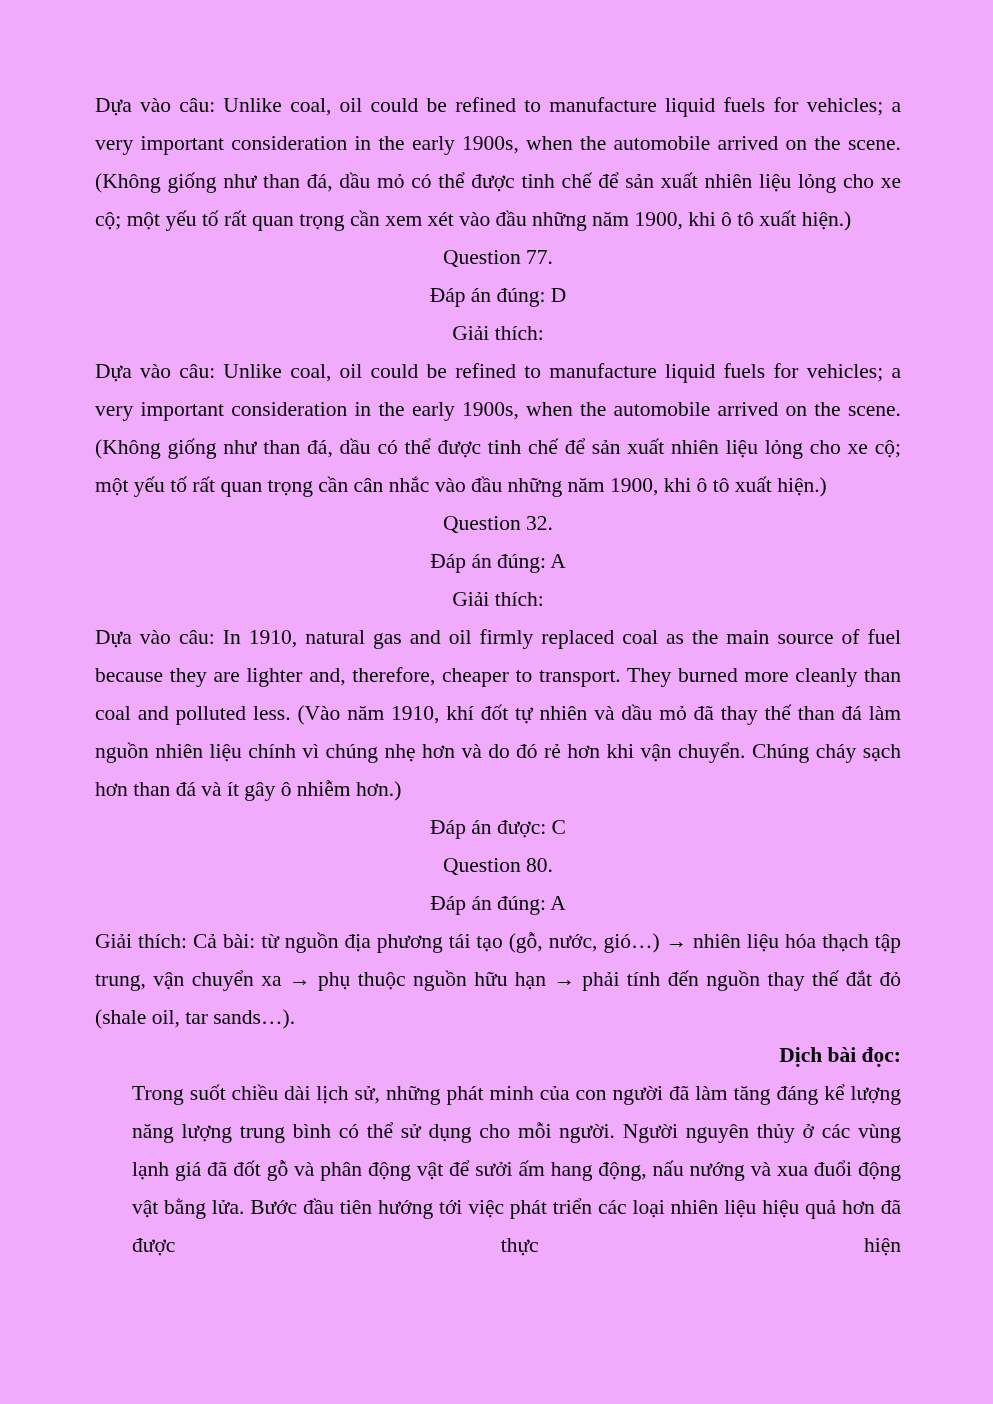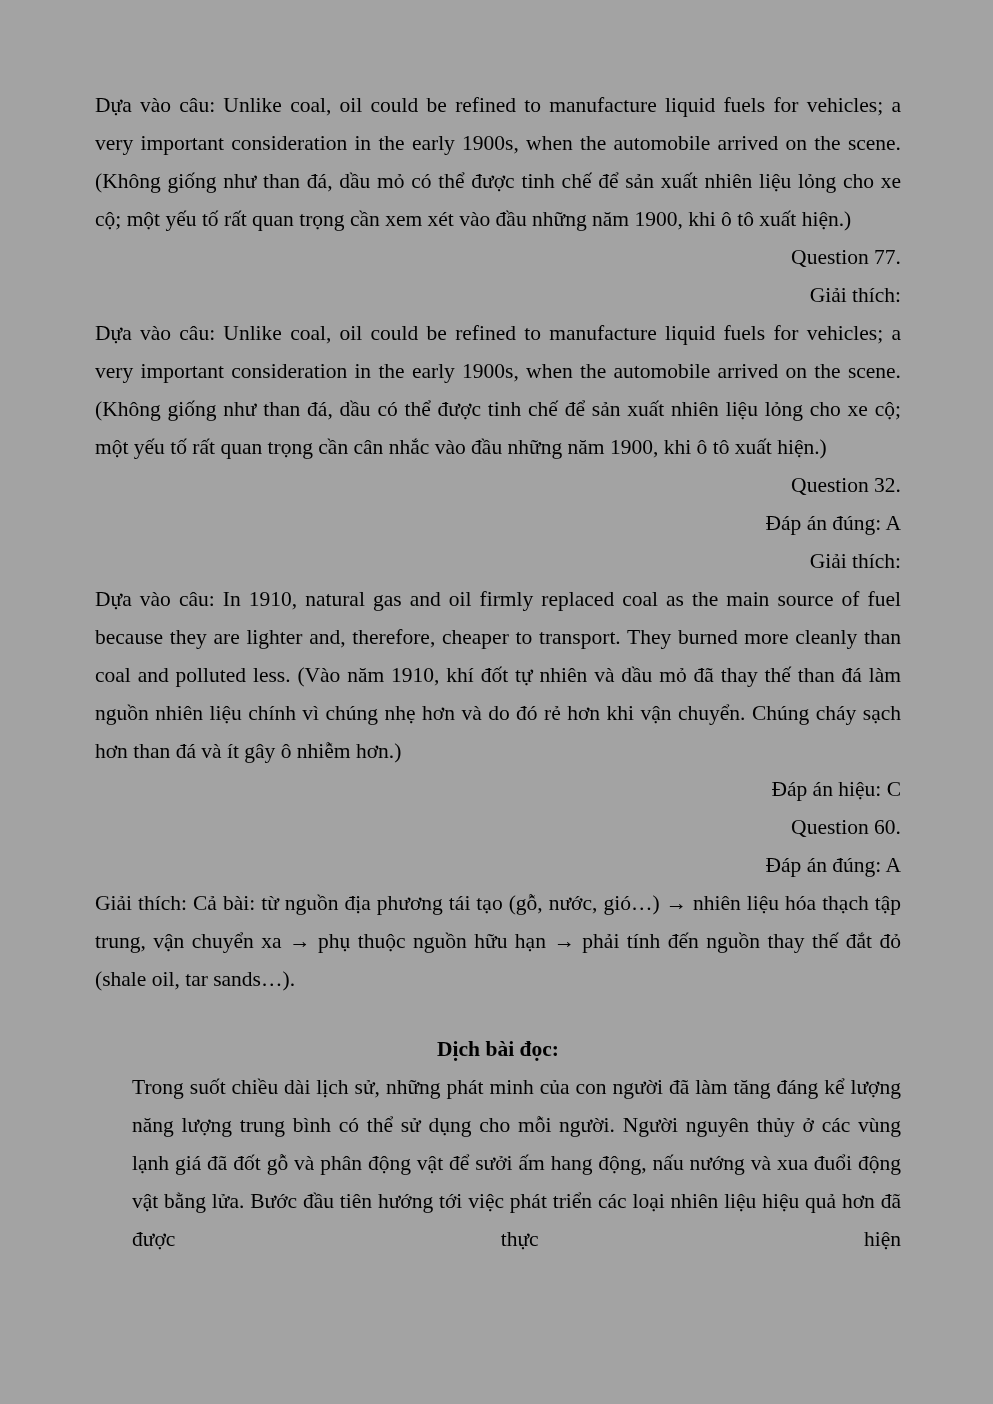--- a/index.html
+++ b/index.html
@@ -8,66 +8,67 @@
     width: 993px;
     height: 1404px;
     position: relative;
     font-family: "Liberation Serif", "DejaVu Serif", serif;
   }
   .page {
     position: absolute;
     left: 0; top: 0;
     width: 993px;
     height: 1404px;
-    background: #a3a3a3;
+    background: #f0abfc;
     overflow: hidden;
   }
   .content {
     position: absolute;
     left: 95px;
     top: 86px;
     width: 806px;
     font-size: 21.5px;
     line-height: 38px;
     color: #000000;
   }
   .block { margin: 0; }
   .para { text-align: justify; }
   .para.cont { text-align-last: justify; margin-left: 37px; }
-  .line { text-align: right; }
-  .heading { font-weight: bold; text-align: center; margin-top: 32px; }
+  .line { text-align: center; }
+  .heading { font-weight: bold; text-align: right; }
 </style>
 </head>
 <body>
 
 <div class="page">
   <div class="content">
 
     <p class="block para">Dựa vào câu: Unlike coal, oil could be refined to manufacture liquid fuels for vehicles; a very important consideration in the early 1900s, when the automobile arrived on the scene. (Không giống như than đá, dầu mỏ có thể được tinh chế để sản xuất nhiên liệu lỏng cho xe cộ; một yếu tố rất quan trọng cần xem xét vào đầu những năm 1900, khi ô tô xuất hiện.)</p>
 
     <p class="block line">Question 77.</p>
 
+    <p class="block line">Đáp án đúng: D</p>
 
     <p class="block line">Giải thích:</p>
 
     <p class="block para">Dựa vào câu: Unlike coal, oil could be refined to manufacture liquid fuels for vehicles; a very important consideration in the early 1900s, when the automobile arrived on the scene. (Không giống như than đá, dầu có thể được tinh chế để sản xuất nhiên liệu lỏng cho xe cộ; một yếu tố rất quan trọng cần cân nhắc vào đầu những năm 1900, khi ô tô xuất hiện.)</p>
 
     <p class="block line">Question 32.</p>
 
     <p class="block line">Đáp án đúng: A</p>
 
     <p class="block line">Giải thích:</p>
 
     <p class="block para">Dựa vào câu: In 1910, natural gas and oil firmly replaced coal as the main source of fuel because they are lighter and, therefore, cheaper to transport. They burned more cleanly than coal and polluted less. (Vào năm 1910, khí đốt tự nhiên và dầu mỏ đã thay thế than đá làm nguồn nhiên liệu chính vì chúng nhẹ hơn và do đó rẻ hơn khi vận chuyển. Chúng cháy sạch hơn than đá và ít gây ô nhiễm hơn.)</p>
 
 
-    <p class="block line">Đáp án hiệu: C</p>
+    <p class="block line">Đáp án được: C</p>
 
 
-    <p class="block line">Question 60.</p>
+    <p class="block line">Question 80.</p>
 
     <p class="block line">Đáp án đúng: A</p>
 
     <p class="block para">Giải thích: Cả bài: từ nguồn địa phương tái tạo (gỗ, nước, gió…) → nhiên liệu hóa thạch tập trung, vận chuyển xa → phụ thuộc nguồn hữu hạn → phải tính đến nguồn thay thế đắt đỏ (shale oil, tar sands…).</p>
 
     <p class="block heading">Dịch bài đọc:</p>
 
     <p class="block para cont">Trong suốt chiều dài lịch sử, những phát minh của con người đã làm tăng đáng kể lượng năng lượng trung bình có thể sử dụng cho mỗi người. Người nguyên thủy ở các vùng lạnh giá đã đốt gỗ và phân động vật để sưởi ấm hang động, nấu nướng và xua đuổi động vật bằng lửa. Bước đầu tiên hướng tới việc phát triển các loại nhiên liệu hiệu quả hơn đã được thực hiện</p>
 
   </div>

